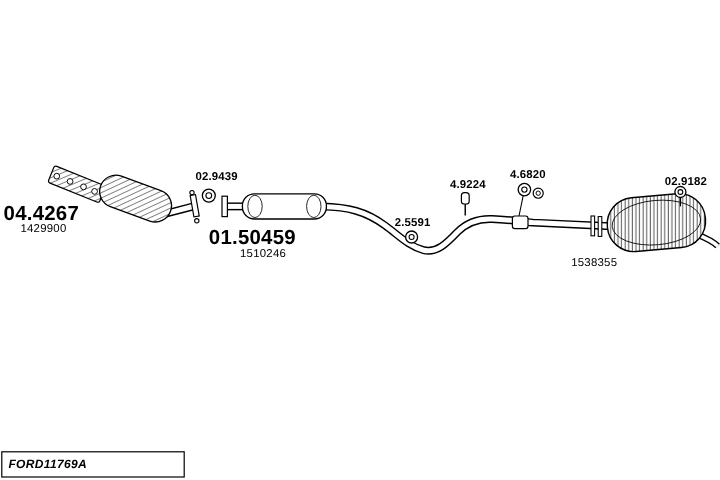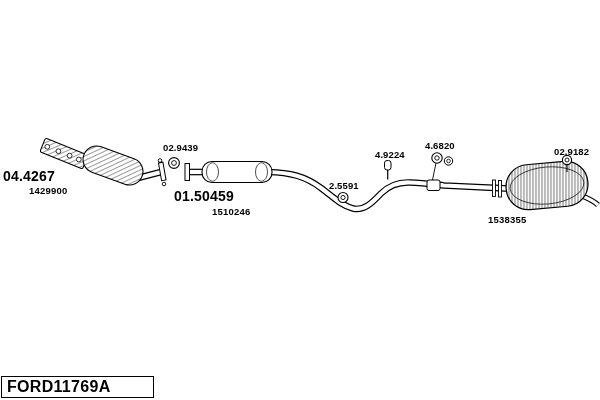--- a/index.html
+++ b/index.html
@@ -6,33 +6,33 @@
   .stage {
     position: relative;
     width: 600px;
     height: 400px;
     background: #ffffff;
     overflow: hidden;
     font-family: "Liberation Sans", sans-serif;
   }
   .stage svg { position: absolute; left: 0; top: 0; }
   .lbl { position: absolute; color: #000; white-space: nowrap; line-height: 1; }
-  .lbl.big   { font-size: 14px; font-weight: 700; letter-spacing: 0.2px; }
-  .lbl.sub   { font-size: 9.5px;  font-weight: 700; letter-spacing: 0.2px; margin-left: 12px; }
+  .lbl.big   { font-size: 17px; font-weight: 700; letter-spacing: 0.2px; }
+  .lbl.sub   { font-size: 9.5px;  font-weight: 400; letter-spacing: 0.2px; }
   .lbl.small { font-size: 9.5px;  font-weight: 700; letter-spacing: 0.1px; }
   .ref-box {
     position: absolute;
     left: 1px; top: 376px;
     width: 146px; height: 20px;
     border: 1.4px solid #000;
     background: #fff;
     display: flex; align-items: center;
     padding-left: 5px;
   }
-  .ref-text { font-size: 16px; font-weight: 700; letter-spacing: 0.3px; color: #000; }
+  .ref-text { font-size: 10px; font-weight: 700; letter-spacing: 0.3px; color: #000; font-style: italic; }
 </style>
 </head>
 <body>
 
 <div class="stage">
 
   <svg width="600" height="400" viewBox="0 0 600 400">
     <defs>
       <pattern id="hatchA" patternUnits="userSpaceOnUse" width="4" height="4" patternTransform="rotate(45)">
         <rect width="4" height="4" fill="#ffffff"></rect>

